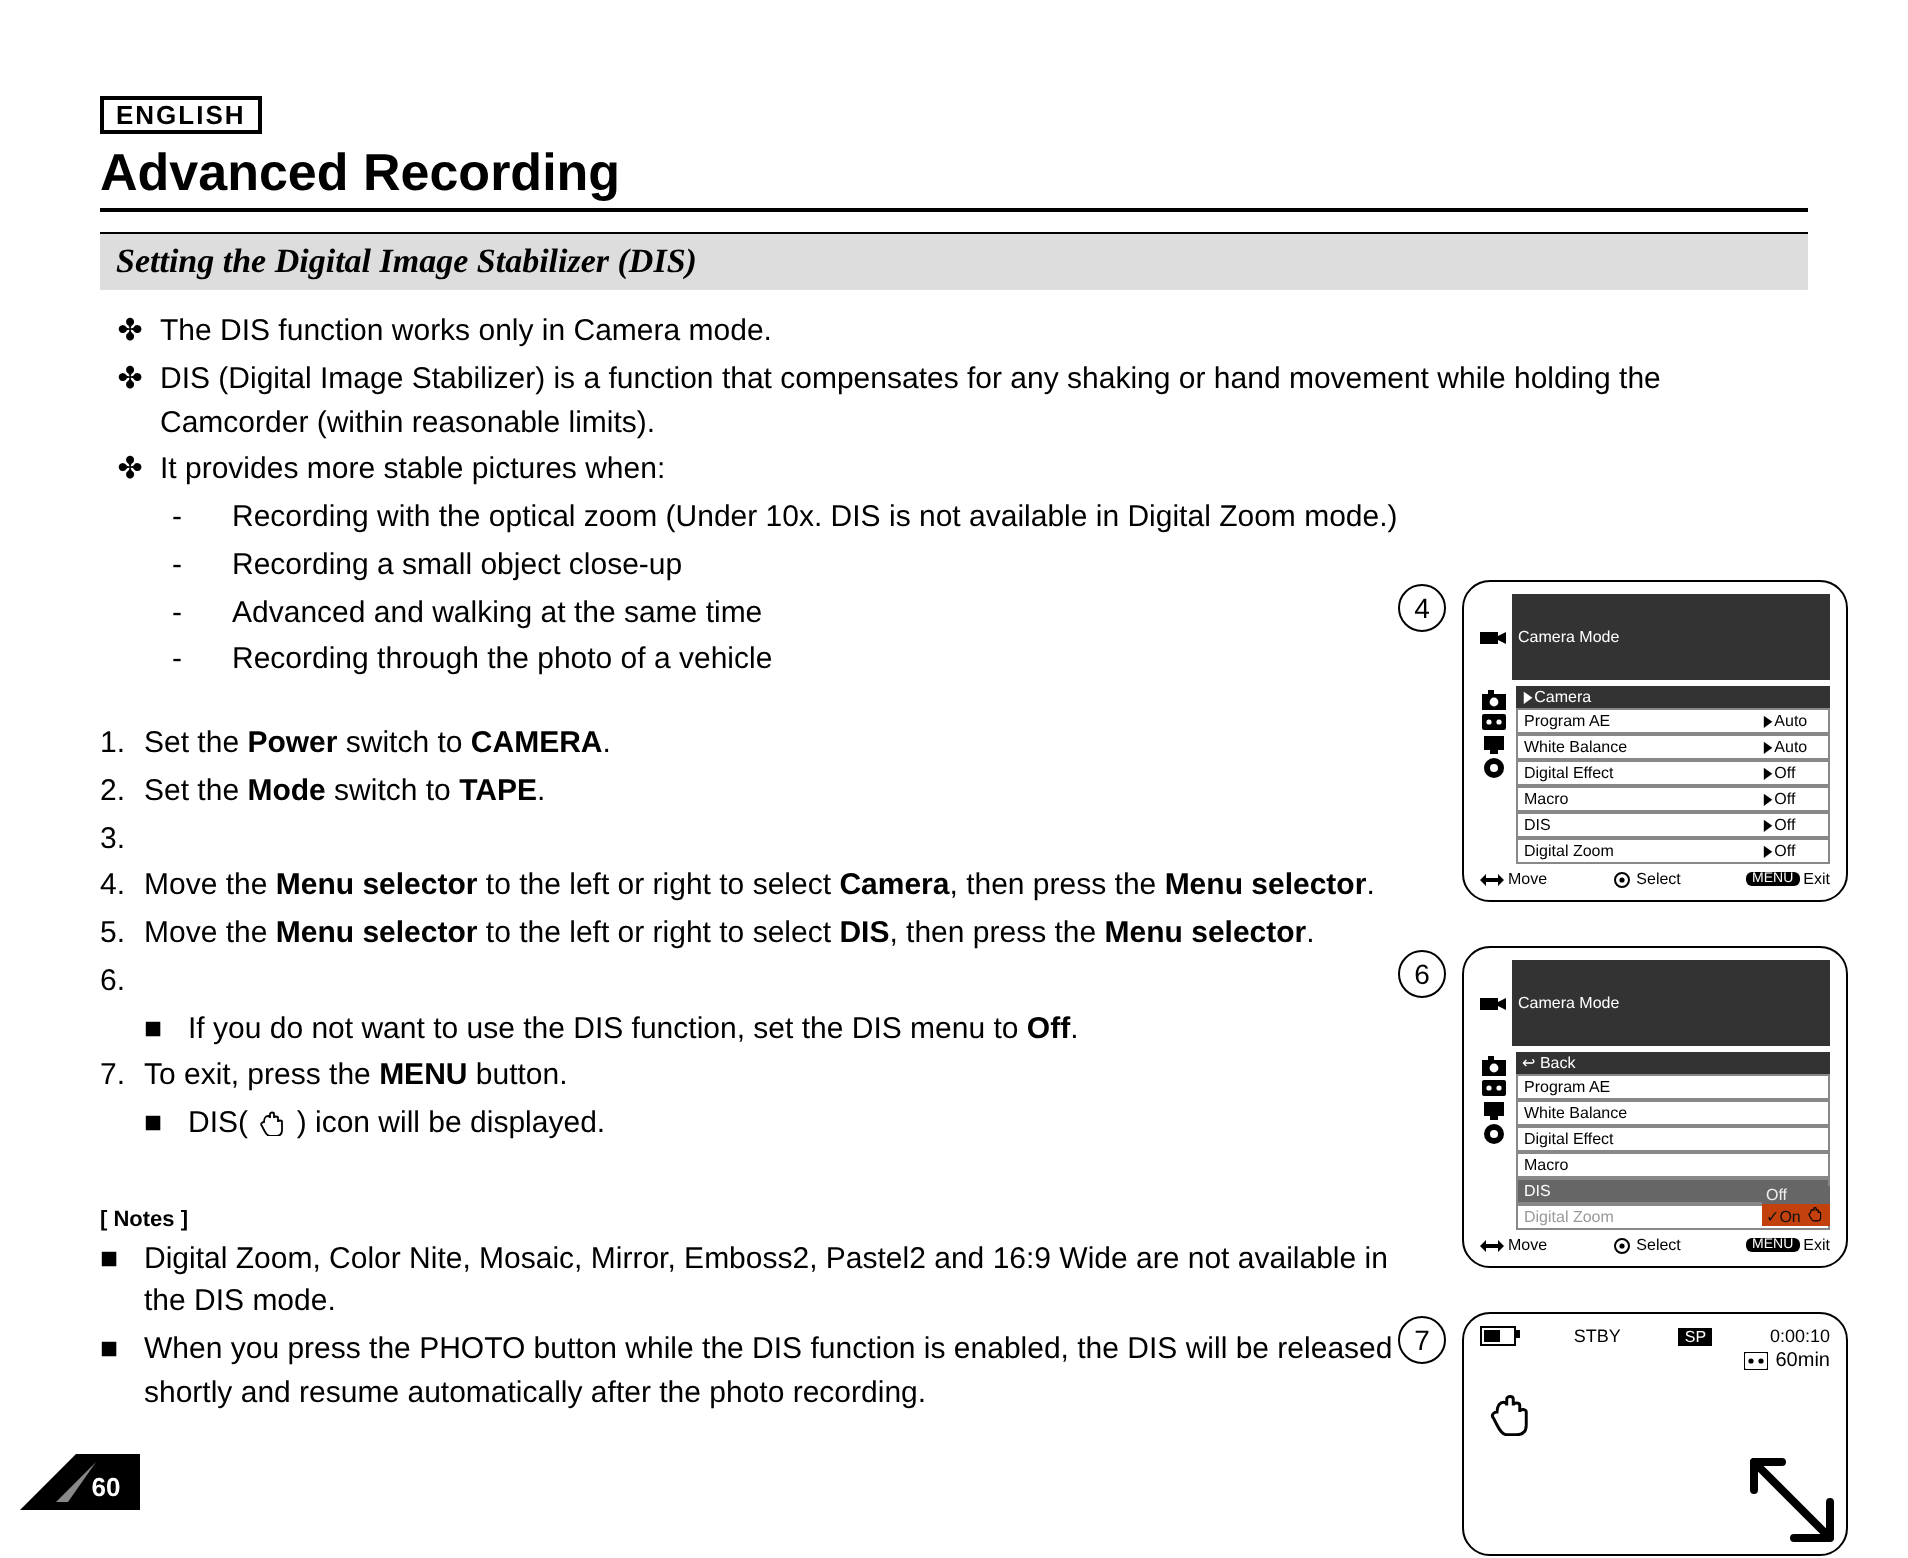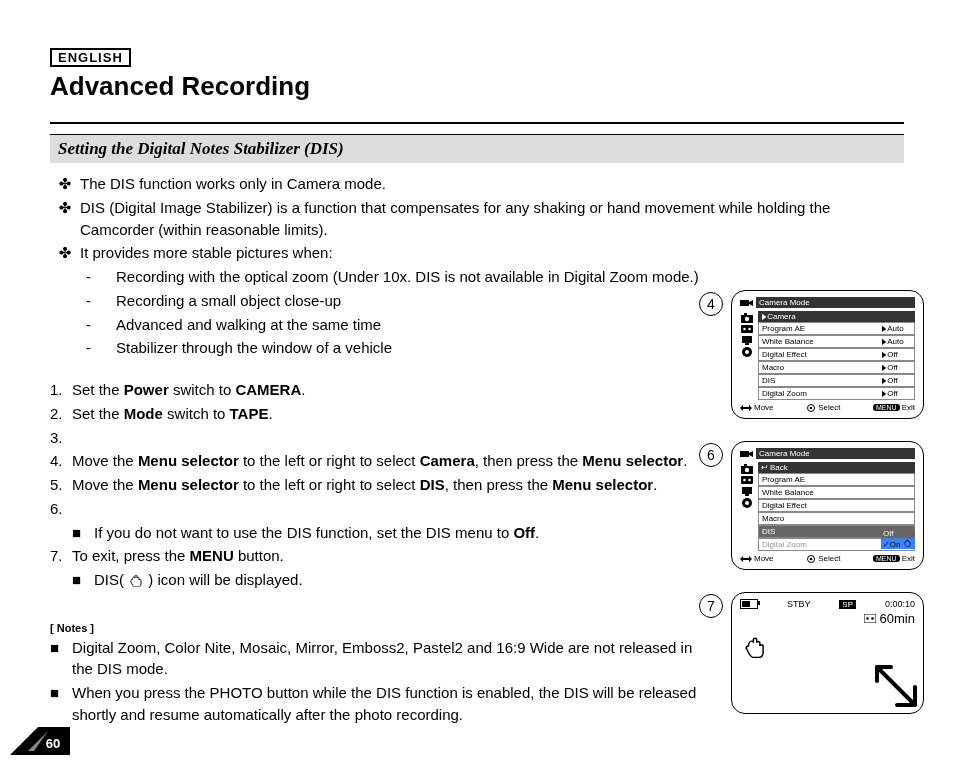--- a/index.html
+++ b/index.html
@@ -1,18 +1,18 @@
 <!DOCTYPE html>
 <html><head>
 <meta charset="utf-8">
 <style>
   html,body{margin:0;padding:0;background:#fff;color:#000;font-family:Arial,Helvetica,sans-serif}
   .page{width:954px;height:779px;position:relative;box-sizing:border-box;padding:48px 50px 30px 50px}
   .lang-box{display:inline-block;border:2px solid #000;padding:0 6px;font-weight:bold;font-size:13px;letter-spacing:1px;margin-bottom:4px}
-  .title{font-size:26px;font-weight:bold;border-bottom:2px solid #000;padding-bottom:20px;margin-bottom:10px}
+  .title{font-size:26px;font-weight:bold;border-bottom:2px solid #000;padding-bottom:2px;margin-bottom:10px}
   .subhead{background:#ddd;border-top:1px solid #000;font-style:italic;font-weight:bold;font-size:17px;padding:4px 8px;margin-bottom:10px;font-family:"Times New Roman",serif}
   .body{font-size:15px;line-height:1.45}
   .bul{display:flex;margin-bottom:2px}
   .bul .sym{width:30px;flex-shrink:0;text-align:center}
   .bul .txt{flex:1}
   .sub{display:flex;margin-left:30px;margin-bottom:2px}
   .sub .dash{width:30px;flex-shrink:0;text-align:left;padding-left:6px}
   .sub .txt{flex:1}
   .ol{margin-top:20px}
   .step{display:flex;margin-bottom:2px}
@@ -32,50 +32,50 @@
   
   .figs{position:absolute;right:30px;top:290px;width:225px}
   .figrow{display:flex;align-items:flex-start;margin-bottom:22px}
   .figrow:last-child{margin-bottom:0}
   .circnum{width:22px;height:22px;border:1.2px solid #000;border-radius:50%;display:flex;align-items:center;justify-content:center;font-size:14px;flex-shrink:0;margin-right:8px;margin-top:2px}
   .screen{flex:1;border:1.5px solid #000;border-radius:14px;background:#fff;padding:6px 8px 6px 8px;font-size:8.5px}
   .scr-top{display:flex;align-items:flex-start}
   .sidebar{width:14px;display:flex;flex-direction:column;align-items:center;gap:1px;margin-right:4px;margin-top:2px}
   .sidebar svg{display:block}
   .menu{flex:1}
-  .menu-title{background:#333;color:#fff;padding:1px 3px;font-size:8px;margin-bottom:1px}
+  .menu-title{background:#333;color:#fff;padding:17px 3px;font-size:8px;margin-bottom:1px}
   .menu-row{display:flex;border:0.5px solid #888;padding:0 3px;font-size:8px;line-height:11px;margin-bottom:0}
   .menu-row .ml{flex:1}
   .menu-row .mr{width:30px;text-align:left}
   .menu-row.sel{background:#666;color:#fff}
   .menu-row.dim{color:#999}
   .menu-row.hd{background:#333;color:#fff;border:0}
   .ar{display:inline-block;transform:scaleX(0.7)}
   .navbar{display:flex;justify-content:space-between;align-items:flex-start;font-size:8px;margin-top:3px}
   .navbar .ni{display:flex;align-items:center;gap:2px}
   .pill{background:#000;color:#fff;border-radius:3px;padding:0 3px;font-size:7px}
   .screen7 .toprow{display:flex;justify-content:space-between;align-items:center;font-size:9px}
   .screen7 .batt{width:16px;height:8px;border:1px solid #000;position:relative}
   .screen7 .batt:after{content:"";position:absolute;right:-3px;top:1px;width:2px;height:4px;background:#000}
   .screen7 .battfill{position:absolute;left:1px;top:1px;bottom:1px;width:8px;background:#000}
   .screen7 .sp{background:#000;color:#fff;padding:0 3px;font-size:8px}
-  .screen7 .row2{display:flex;justify-content:flex-end;align-items:center;gap:4px;font-size:13px;margin-top:2px}
+  .screen7 .row2{display:flex;justify-content:flex-end;align-items:center;gap:4px;font-size:10px;margin-top:2px}
   .screen7 .handbig{margin-top:8px;margin-left:2px}
   .disopt{position:absolute;right:8px;bottom:20px;width:34px;font-size:8px}
   .disopt .o1{color:#eee;background:#666;padding:0 2px}
-  .disopt .o2{color:#111;background:#3b82f6;padding:0 2px}
+  .disopt .o2{color:#111;background:#c2410c;padding:0 2px}
   .topicon{display:flex;align-items:center;gap:2px;margin-bottom:2px}
 </style>
 </head>
 <body>
 
 <div class="page">
   <div class="lang-box">ENGLISH</div>
   <div class="title">Advanced Recording</div>
-  <div class="subhead">Setting the Digital Notes Stabilizer (DIS)</div>
+  <div class="subhead">Setting the Digital Image Stabilizer (DIS)</div>
 
   <div class="body">
     <div class="bul">
         <div class="sym">✤</div>
         <div class="txt">The DIS function works only in Camera mode.</div>
       </div>
     <div class="bul">
         <div class="sym">✤</div>
         <div class="txt">DIS (Digital Image Stabilizer) is a function that compensates for any shaking or hand movement while holding the Camcorder (within reasonable limits).</div>
       </div>
@@ -90,21 +90,21 @@
     <div class="sub">
         <div class="dash">-</div>
         <div class="txt">Recording a small object close-up</div>
       </div>
     <div class="sub">
         <div class="dash">-</div>
         <div class="txt">Advanced and walking at the same time</div>
       </div>
     <div class="sub">
         <div class="dash">-</div>
-        <div class="txt">Stabilizer through the window of a vehicle</div>
+        <div class="txt">Recording through the photo of a vehicle</div>
       </div>
 
     <div class="ol">
       <div class="step">
           <div class="num">1.</div>
           <div class="txt"><span>Set the </span><b>Power</b><span> switch to </span><b>CAMERA</b><span>.</span></div>
         </div>
       <div class="step">
           <div class="num">2.</div>
           <div class="txt"><span>Set the </span><b>Mode</b><span> switch to </span><b>TAPE</b><span>.</span></div>
@@ -135,21 +135,21 @@
           <div class="sym">■</div>
           <div class="txt"><span>DIS( </span><span class="hand"><svg width="16" height="14" viewBox="0 0 16 14">
                 <path d="M4 7c0-2 1-3 2-3s1 1 1 1V3c0-1 2-1 2 0v2c0-1 2-1 2 0v2c0-1 2-1 2 0v4c0 2-1 3-3 3H7c-1 0-2-1-3-3l-1-2c-1-1 0-2 1-2z" fill="none" stroke="#000" stroke-width="0.9"></path>
               </svg></span><span> ) icon will be displayed.</span></div>
         </div>
     </div>
 
     <div class="notes-hd">[ Notes ]</div>
     <div class="note">
         <div class="sym">■</div>
-        <div class="txt">Digital Zoom, Color Nite, Mosaic, Mirror, Emboss2, Pastel2 and 16:9 Wide are not released in the DIS mode.</div>
+        <div class="txt">Digital Zoom, Color Nite, Mosaic, Mirror, Emboss2, Pastel2 and 16:9 Wide are not available in the DIS mode.</div>
       </div>
     <div class="note">
         <div class="sym">■</div>
         <div class="txt">When you press the PHOTO button while the DIS function is enabled, the DIS will be released shortly and resume automatically after the photo recording.</div>
       </div>
   </div>
 
   
   <div class="figs">
 

